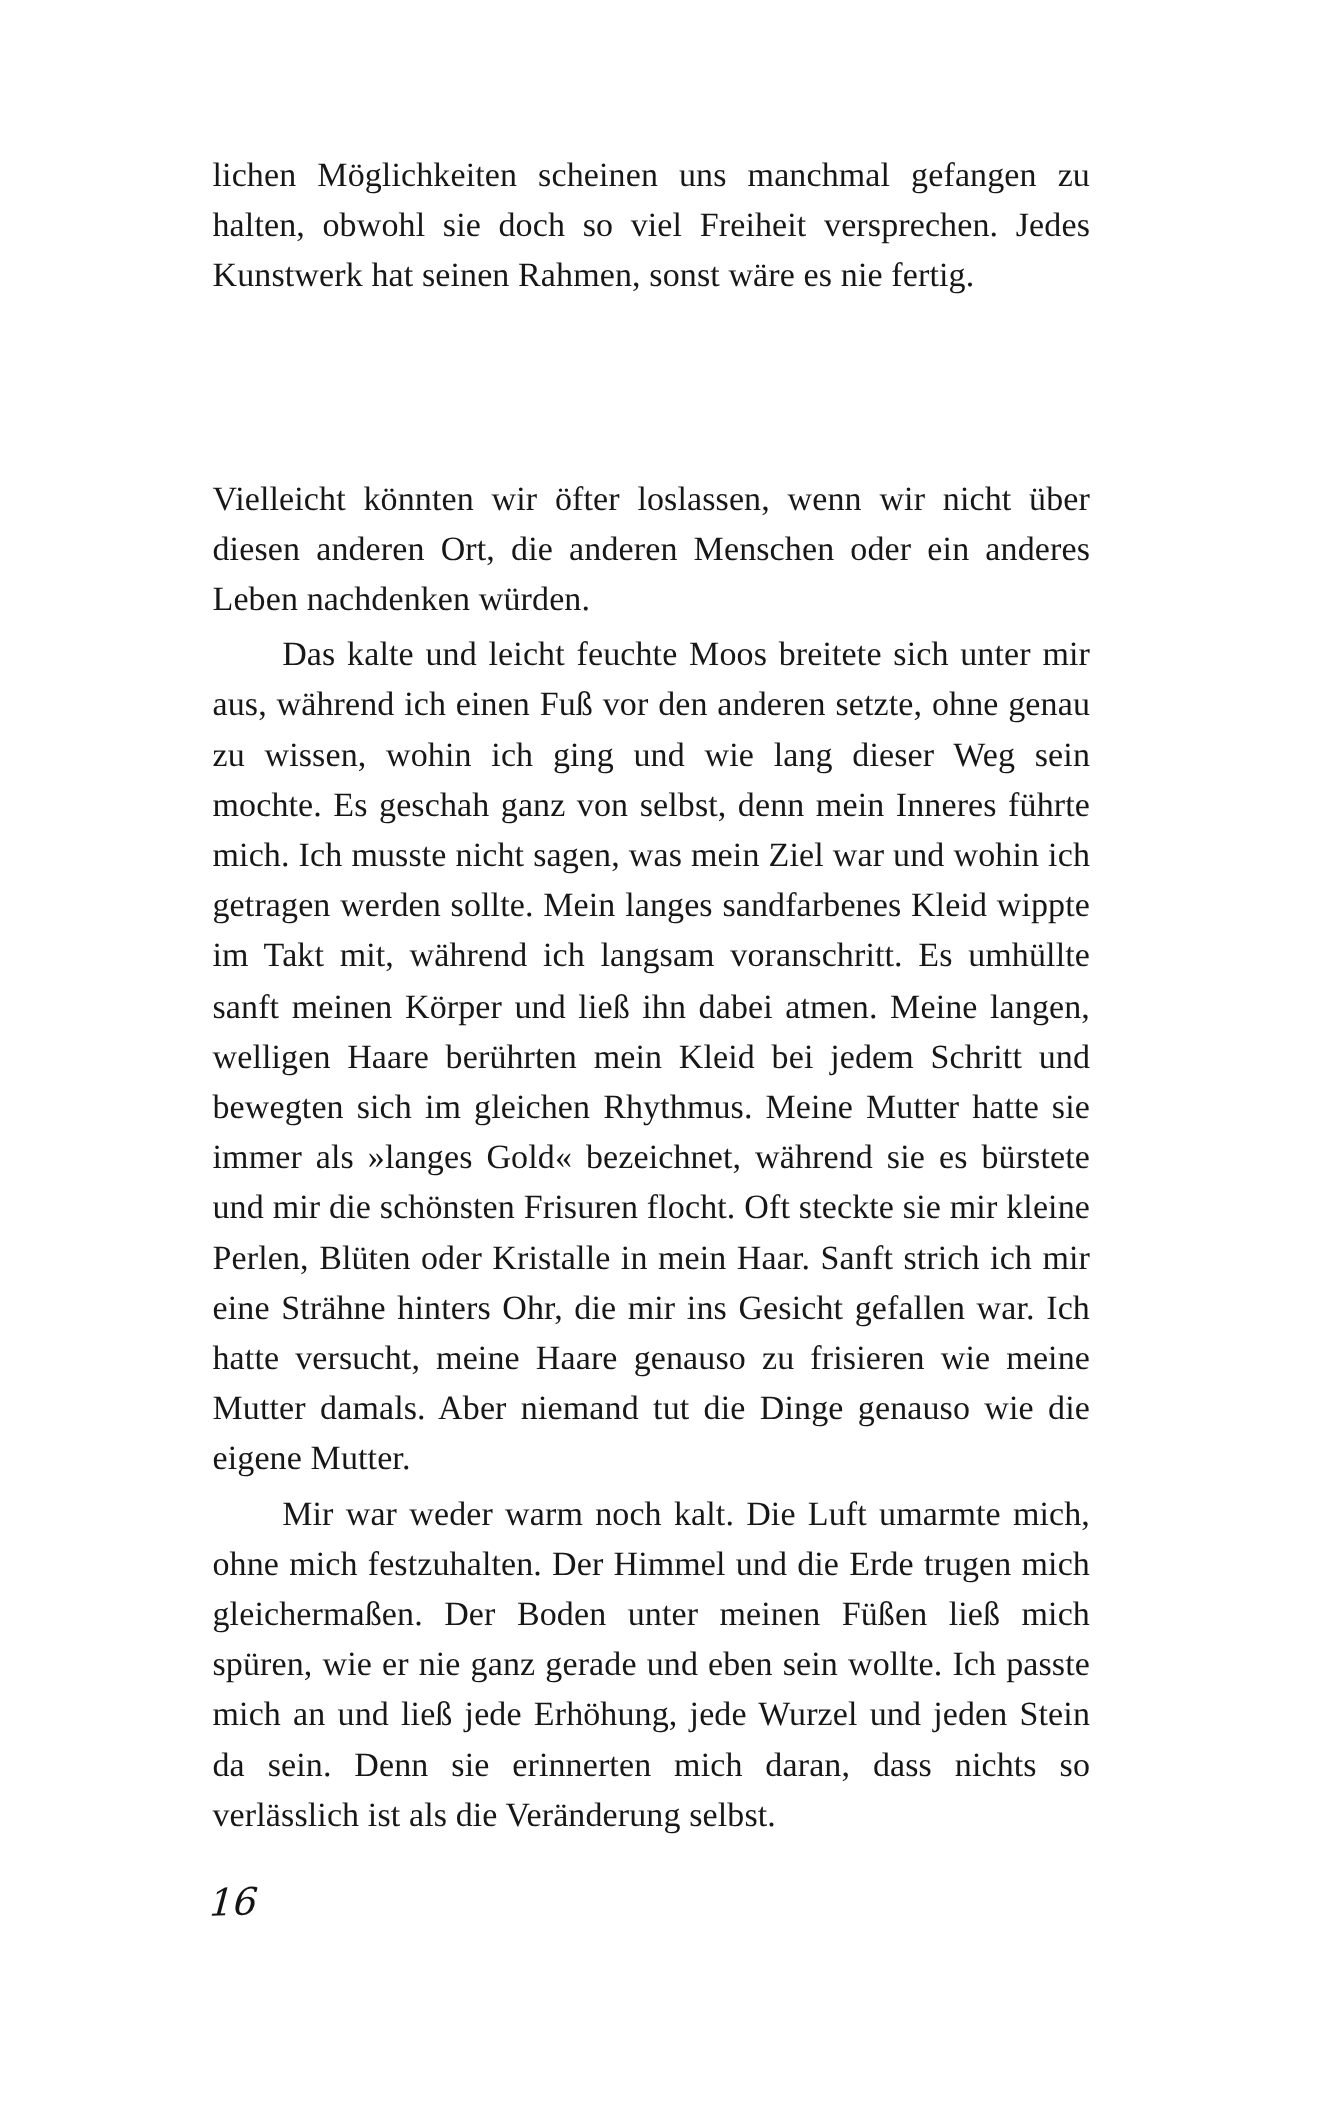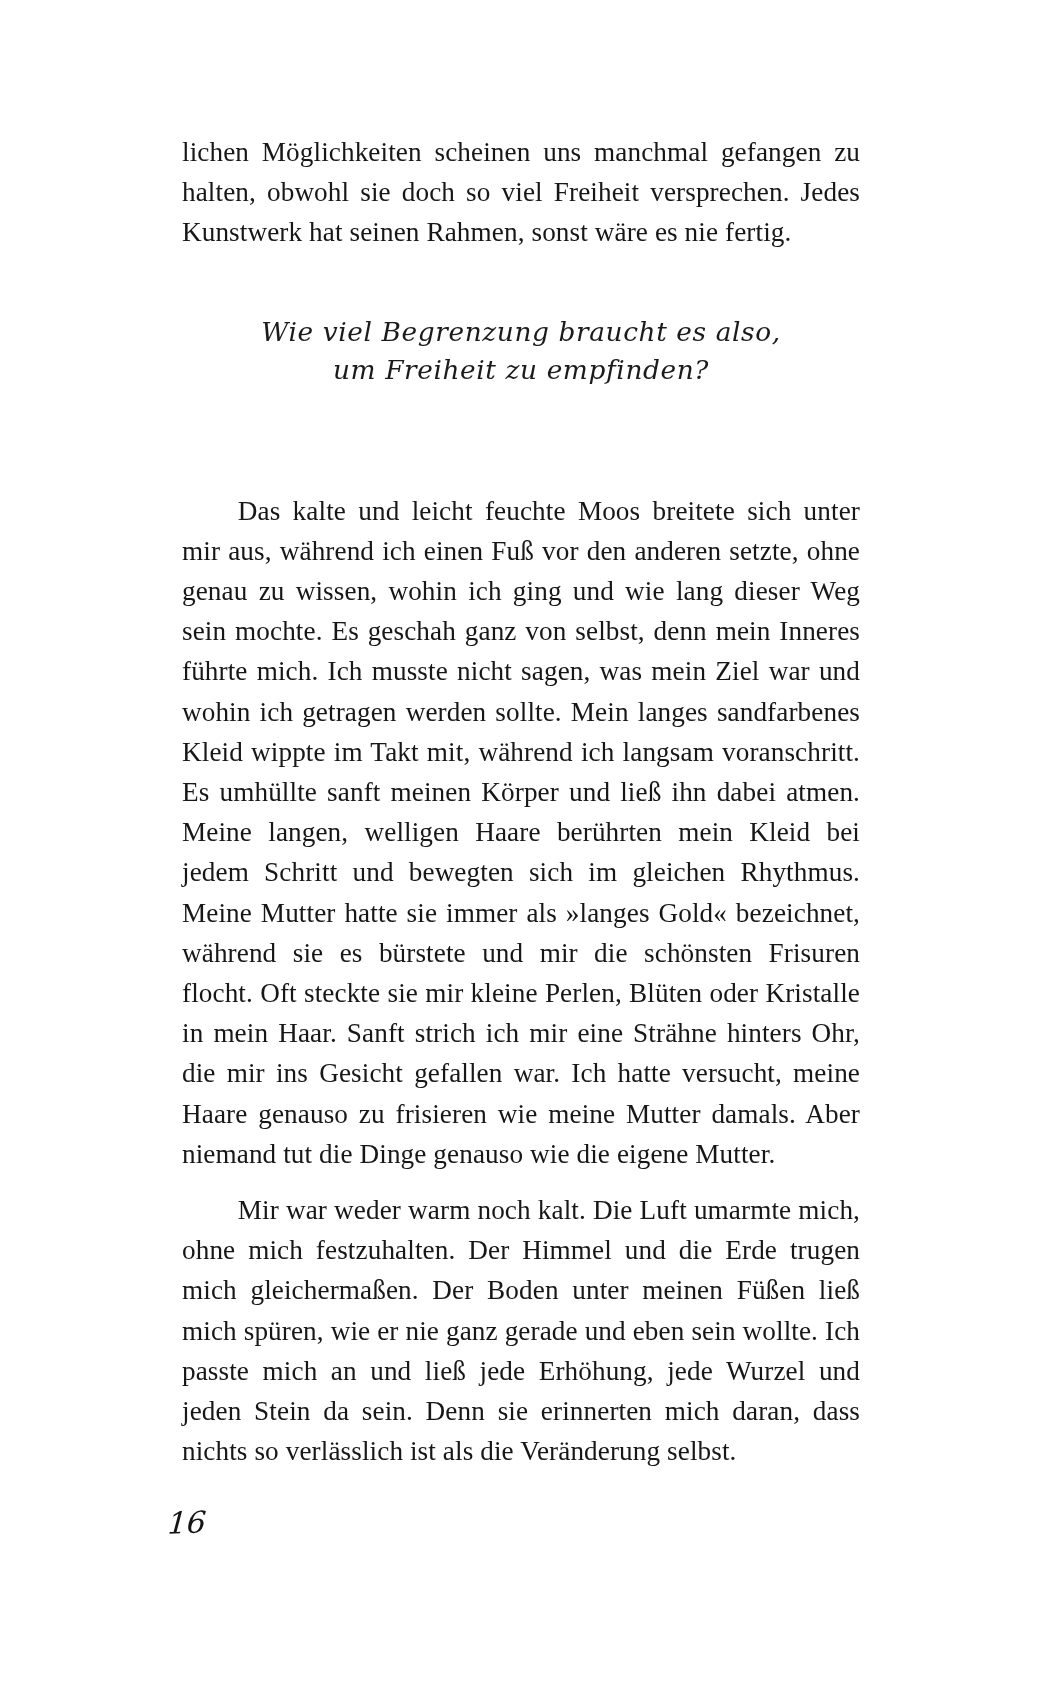--- a/index.html
+++ b/index.html
@@ -22,21 +22,21 @@
     height: 1693px;
     background: #ffffff;
   }
   .text-block {
     position: absolute;
     left: 166px;
     top: 116px;
     width: 710px;
   }
   p.body-par {
-    margin: 16px;
+    margin: 4px;
     font-size: 27.2px;
     line-height: 40.2px;
     text-align: justify;
     text-justify: inter-word;
     font-family: "Liberation Serif", "DejaVu Serif", serif;
     color: #171717;
     letter-spacing: 0.1px;
     hyphens: manual;
   }
   p.body-par.indent {
@@ -82,27 +82,24 @@
 <body>
 
 <div class="page">
 
   <div class="text-block">
 
     <p class="body-par last-line-left">lichen Möglichkeiten scheinen uns manchmal gefangen zu halten, obwohl sie doch so viel Freiheit versprechen. Jedes Kunstwerk hat seinen Rahmen, sonst wäre es nie fertig.</p>
 
     <div class="gap-before-quote"></div>
 
-    <div class="quote-block">
-      <span class="quote-line">Wie viel Begrenzung braucht es also,</span>
-      <span class="quote-line">um Freiheit zu empfinden?</span>
-    </div>
 
     <div class="gap-after-quote"></div>
 
+    <p class="body-par last-line-left">Vielleicht könnten wir öfter loslassen, wenn wir nicht über diesen anderen Ort, die anderen Menschen oder ein anderes Leben nachdenken würden.</p>
 
     <p class="body-par indent last-line-left">Das kalte und leicht feuchte Moos breitete sich unter mir aus, während ich einen Fuß vor den anderen setzte, ohne genau zu wissen, wohin ich ging und wie lang dieser Weg sein mochte. Es geschah ganz von selbst, denn mein Inneres führte mich. Ich musste nicht sagen, was mein Ziel war und wohin ich getragen werden sollte. Mein langes sandfarbenes Kleid wippte im Takt mit, während ich langsam voranschritt. Es umhüllte sanft meinen Körper und ließ ihn dabei atmen. Meine langen, welligen Haare berührten mein Kleid bei jedem Schritt und bewegten sich im gleichen Rhythmus. Meine Mutter hatte sie immer als »langes Gold« bezeichnet, während sie es bürstete und mir die schönsten Frisuren flocht. Oft steckte sie mir kleine Perlen, Blüten oder Kristalle in mein Haar. Sanft strich ich mir eine Strähne hinters Ohr, die mir ins Gesicht gefallen war. Ich hatte versucht, meine Haare genauso zu frisieren wie meine Mutter damals. Aber niemand tut die Dinge genauso wie die eigene Mutter.</p>
 
     <p class="body-par indent last-line-left">Mir war weder warm noch kalt. Die Luft umarmte mich, ohne mich festzuhalten. Der Himmel und die Erde trugen mich gleichermaßen. Der Boden unter meinen Füßen ließ mich spüren, wie er nie ganz gerade und eben sein wollte. Ich passte mich an und ließ jede Erhöhung, jede Wurzel und jeden Stein da sein. Denn sie erinnerten mich daran, dass nichts so verlässlich ist als die Veränderung selbst.</p>
 
   </div>
 
   <div class="page-number">16</div>
 
 </div>

